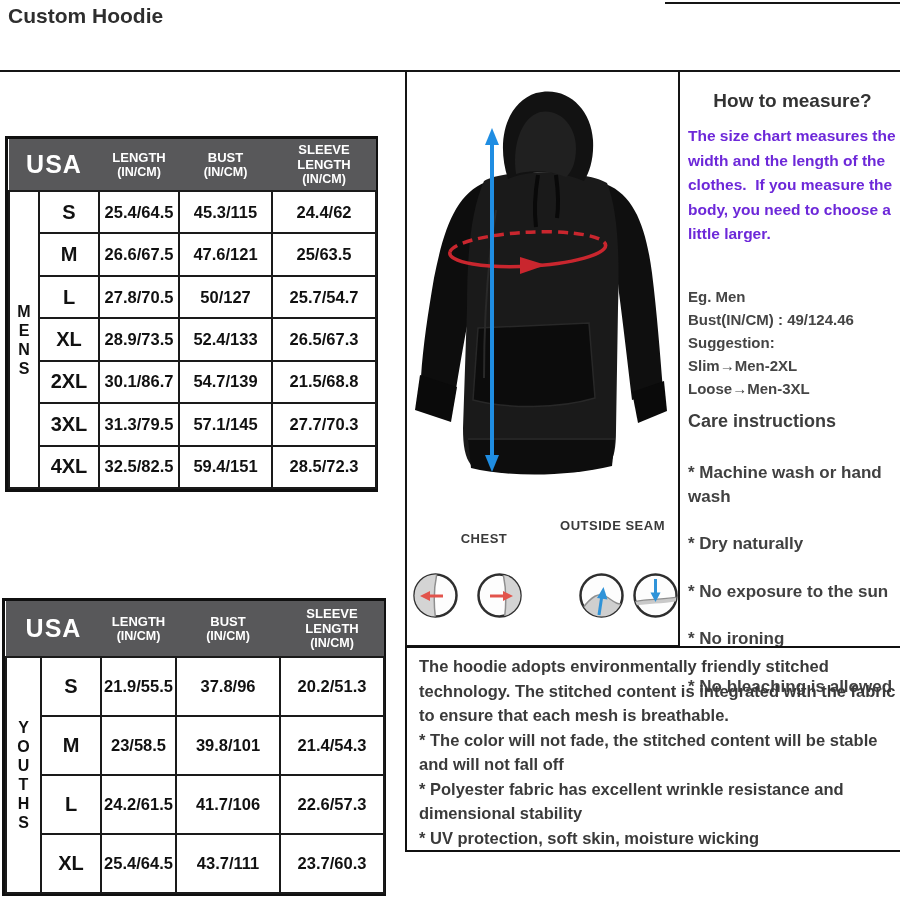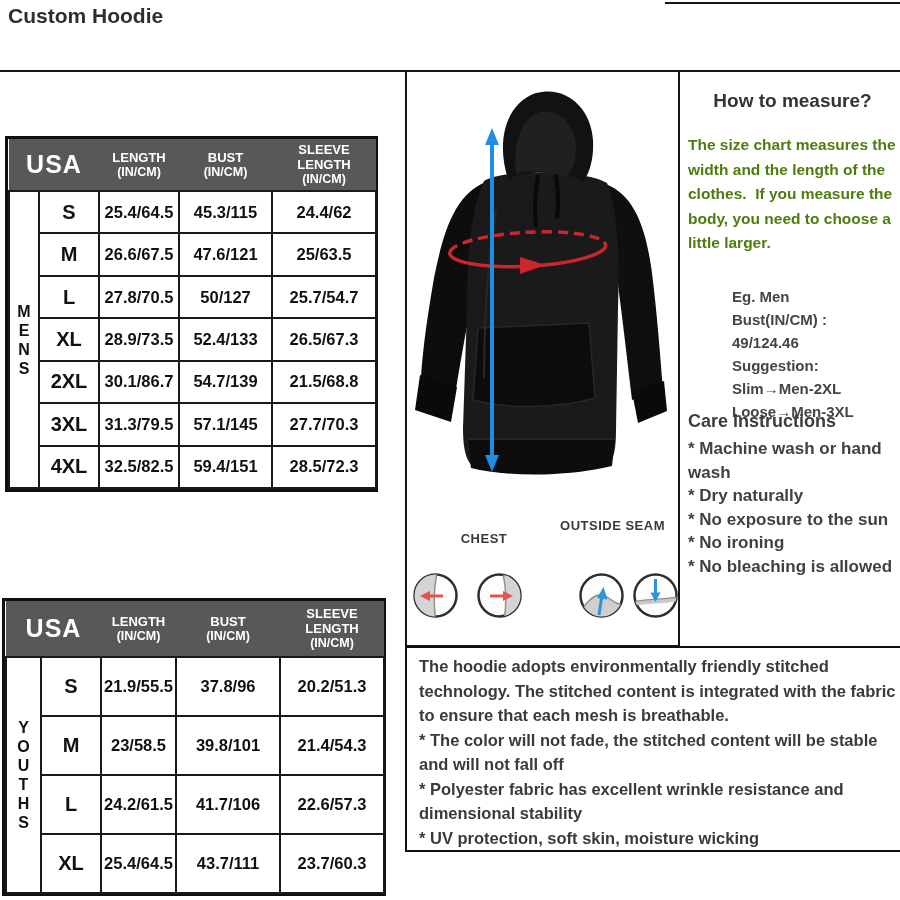--- a/index.html
+++ b/index.html
@@ -38,26 +38,26 @@
   .youths thead tr{height:56px;} .youths tbody tr{height:59px;}
   .youths col.c0{width:35px;} .youths col.c1{width:60px;} .youths col.c2{width:75px;} .youths col.c3{width:104px;} .youths col.c4{width:104px;}
   
   .hoodie-svg{position:absolute;left:408px;top:78px;width:272px;height:440px;}
   .icon-label{position:absolute;font-size:13px;font-weight:bold;color:#3a3a3a;text-align:center;letter-spacing:.5px;}
   .chest-label{left:424px;top:531px;width:120px;}
   .seam-label{left:545px;top:502px;width:135px;margin-top:16px;}
   .m-icon{position:absolute;width:47px;height:47px;}
   
   .how-heading{position:absolute;left:690px;top:90px;width:205px;font-size:19px;font-weight:bold;color:#333;text-align:center;}
-  .how-body{position:absolute;left:688px;top:124px;width:208px;font-size:15.5px;font-weight:bold;color:#4d7c0f;line-height:24.5px;white-space:pre-wrap;margin-top:9px;}
+  .how-body{position:absolute;left:688px;top:124px;width:208px;font-size:15.5px;font-weight:bold;color:#6d28d9;line-height:24.5px;white-space:pre-wrap;}
   .example-block{position:absolute;left:688px;top:285px;width:208px;}
-  .example-line{font-size:15px;font-weight:bold;color:#454545;line-height:23px;margin-left:44px;}
+  .example-line{font-size:15px;font-weight:bold;color:#454545;line-height:23px;}
   .care-heading{position:absolute;left:688px;top:411px;width:208px;font-size:18px;font-weight:bold;color:#3d3d3d;}
   .care-list{position:absolute;left:688px;top:437px;width:206px;}
-  .care-item{font-size:17px;font-weight:bold;color:#414141;line-height:23.5px;}
+  .care-item{font-size:17px;font-weight:bold;color:#414141;line-height:23.5px;margin-top:24px;}
   
   .bottom-box{position:absolute;left:405px;top:646px;width:500px;height:206px;border:2.5px solid #101010;border-right:none;box-sizing:border-box;padding:6px 6px 0 12px;}
   .bottom-line{font-size:16.5px;font-weight:bold;color:#3a3a3a;line-height:24.5px;}
 </style>
 </head>
 <body>
 
 <div class="page">
 
   <div class="title1">Custom Hoodie</div>

